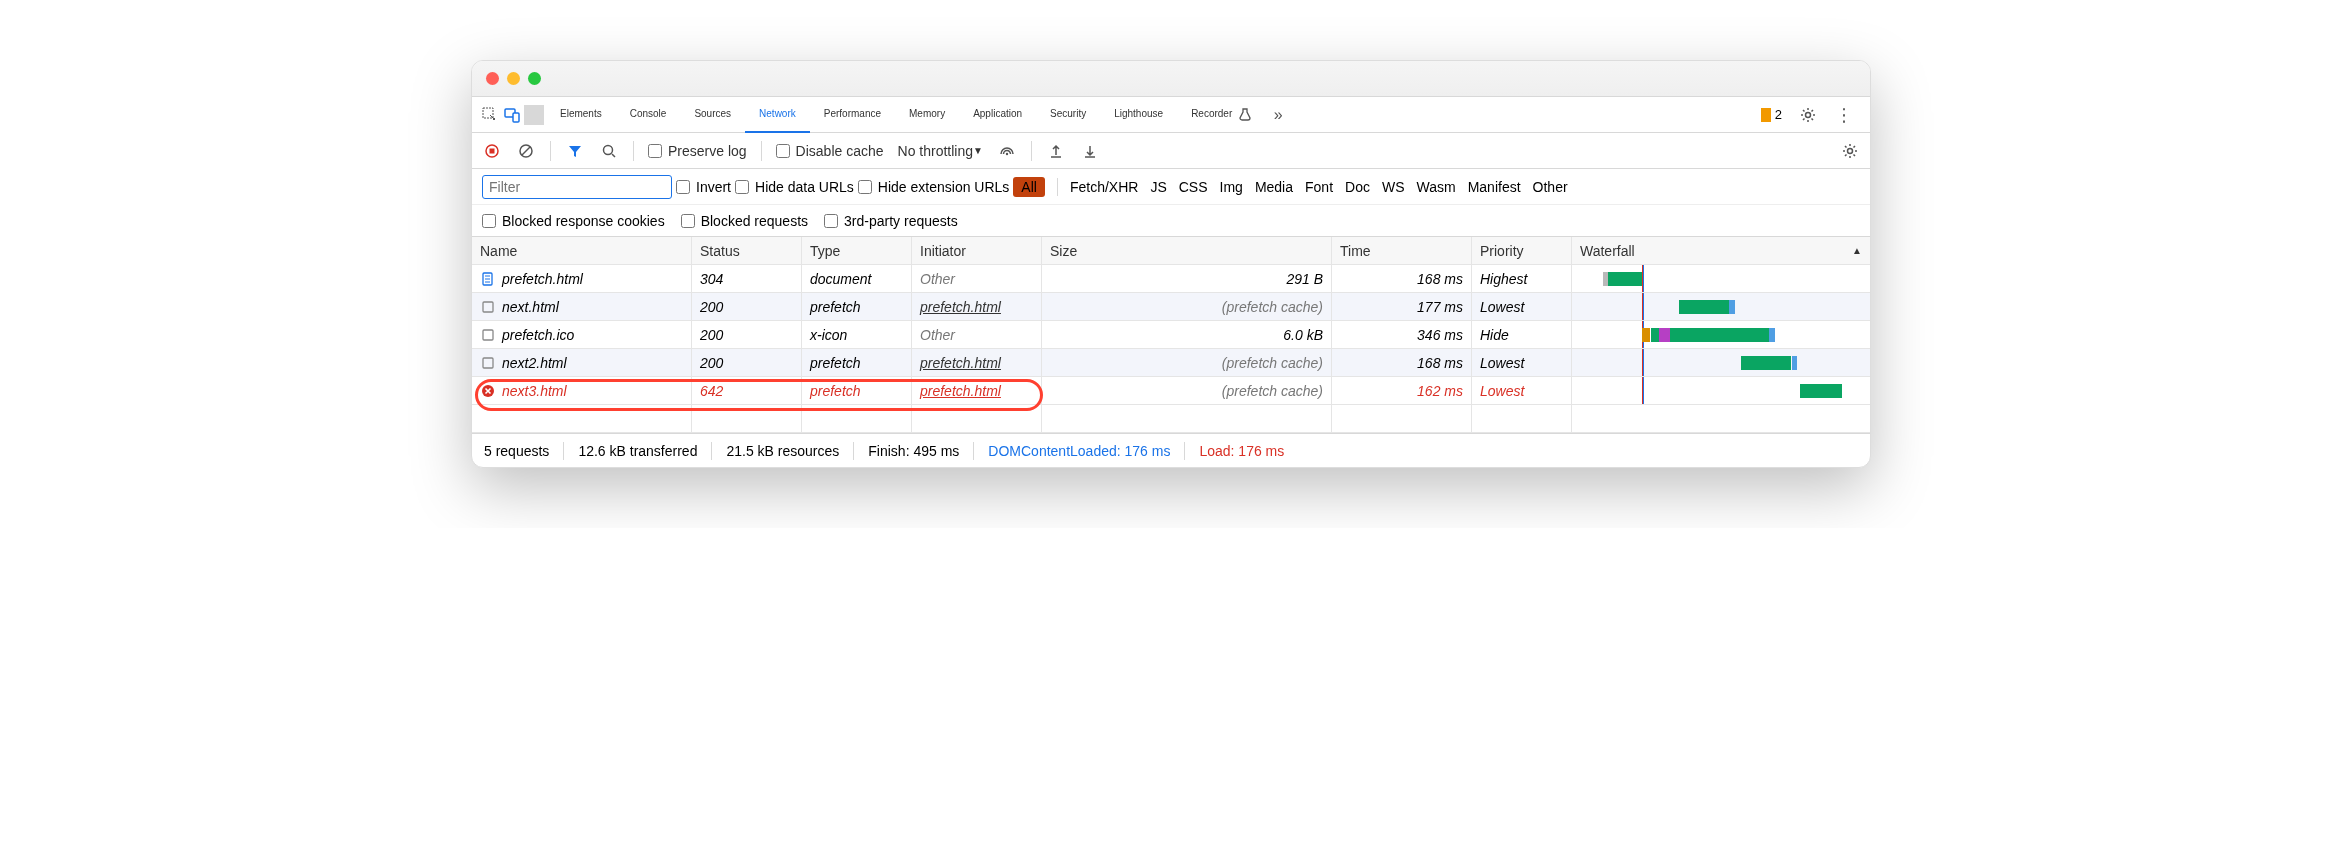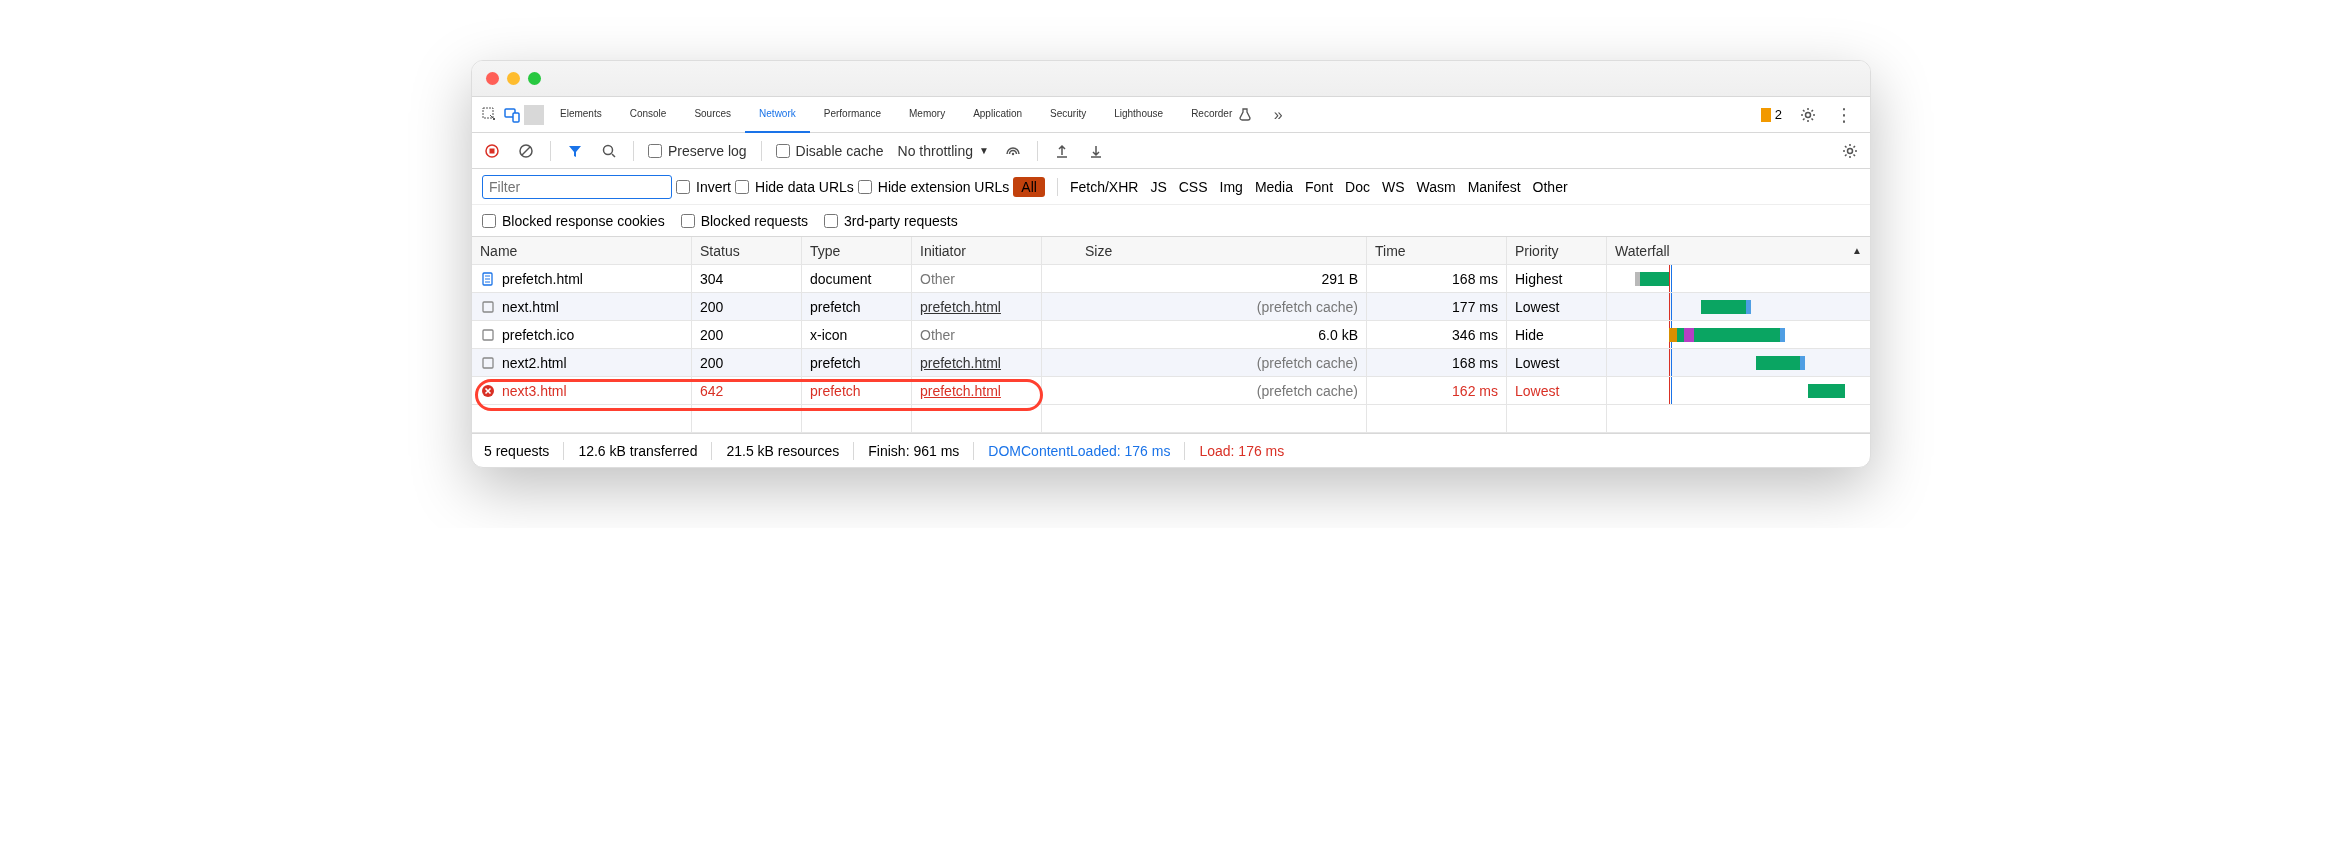--- a/index.html
+++ b/index.html
@@ -41,21 +41,21 @@
 
 .tbl { width: 100%; font-size: 14px; }
 .tbl-head, .tbl-row { display: flex; align-items: center; height: 28px; border-bottom: 1px solid #e5e5e5; }
 .tbl-head { background: #f7f7f7; font-weight: 500; color: #333; position: relative; }
 .col { padding: 0 8px; overflow: hidden; text-overflow: ellipsis; white-space: nowrap; display: flex; align-items: center; gap: 6px; border-right: 1px solid #e5e5e5; height: 100%; }
 .col:last-child { border-right: none; }
 .c-name { width: 220px; }
 .c-status { width: 110px; }
 .c-type { width: 110px; }
 .c-init { width: 130px; }
-.c-size { width: 290px; justify-content: flex-end; margin-left: 35px; }
+.c-size { width: 290px; justify-content: flex-end; }
 .c-time { width: 140px; justify-content: flex-end; }
 .c-prio { width: 100px; }
 .c-wf { flex: 1; position: relative; }
 .tbl-row:nth-child(even) { background: #f3f5fb; }
 .tbl-row.error { color: #d93025; }
 .link { text-decoration: underline; color: #333; }
 .tbl-row.error .link { color: #d93025; }
 .muted { color: #777; }
 .row-icon { width: 16px; height: 16px; display: inline-flex; align-items: center; justify-content: center; }
 
@@ -71,21 +71,21 @@
 .footer { display: flex; align-items: center; height: 34px; padding: 0 12px; font-size: 14px; gap: 6px; border-top: 1px solid #d8d8d8; }
 .footer .sep { width: 1px; height: 18px; background: #d8d8d8; margin: 0 8px; }
 .dom-loaded { color: #1a73e8; }
 .load-red { color: #d93025; }
 
 
 .badge { display: inline-flex; align-items: center; gap: 4px; font-size: 13px; }
 .badge .sq { width: 10px; height: 14px; background: #f29900; }
 
 
-.tbl-body { position: relative; }
+.tbl-body { position: relative; font-style: italic; }
 
 svg { display: block; }
 </style>
 </head>
 <body>
 
 <div class="window">
 
   <div class="titlebar">
     <div class="traffic">
@@ -170,21 +170,21 @@
     <div class="sep"></div>
     <label class="chk">
         <input type="checkbox" style="">
         <span>Preserve log</span>
       </label>
     <div class="sep"></div>
     <label class="chk">
         <input type="checkbox" style="">
         <span>Disable cache</span>
       </label>
-    <div style="display:flex;align-items:center;gap:6px;">
+    <div style="display:flex;align-items:center;">
       <span>No throttling</span>
       <span style="font-size:10px;">▼</span>
     </div>
     <div class="icon-btn">
       <svg width="18" height="18">
           <path d="M3 12a6 6 0 0 1 12 0M5.5 12a3.5 3.5 0 0 1 7 0" fill="none" stroke="#555" stroke-width="1.5"></path>
           <circle cx="9" cy="12" r="1.2" fill="#555"></circle>
         </svg>
     </div>
     <div class="sep"></div>
@@ -419,20 +419,20 @@
     </div>
   </div>
 
   <div class="footer">
     <span>5 requests</span>
     <div class="sep"></div>
     <span>12.6 kB transferred</span>
     <div class="sep"></div>
     <span>21.5 kB resources</span>
     <div class="sep"></div>
-    <span>Finish: 961 ms</span>
+    <span>Finish: 495 ms</span>
     <div class="sep"></div>
     <span class="dom-loaded">DOMContentLoaded: 176 ms</span>
     <div class="sep"></div>
     <span class="load-red">Load: 176 ms</span>
   </div>
 
 </div>
 
 </body></html>

